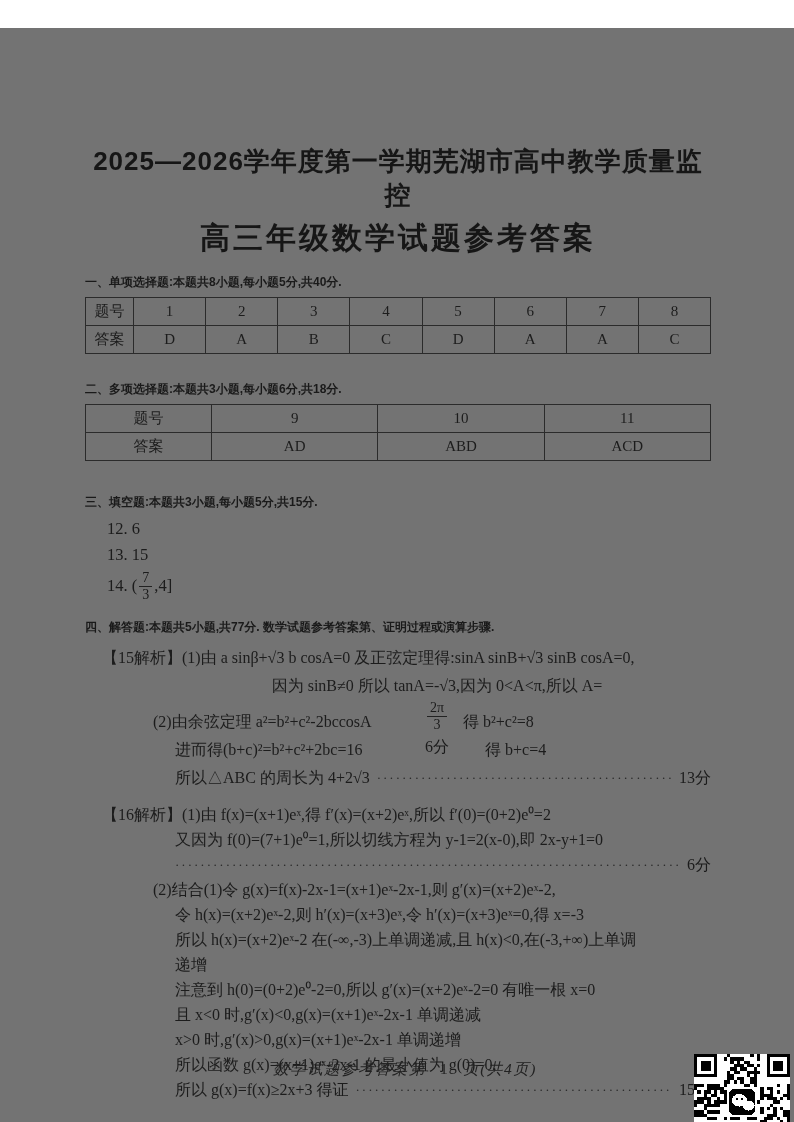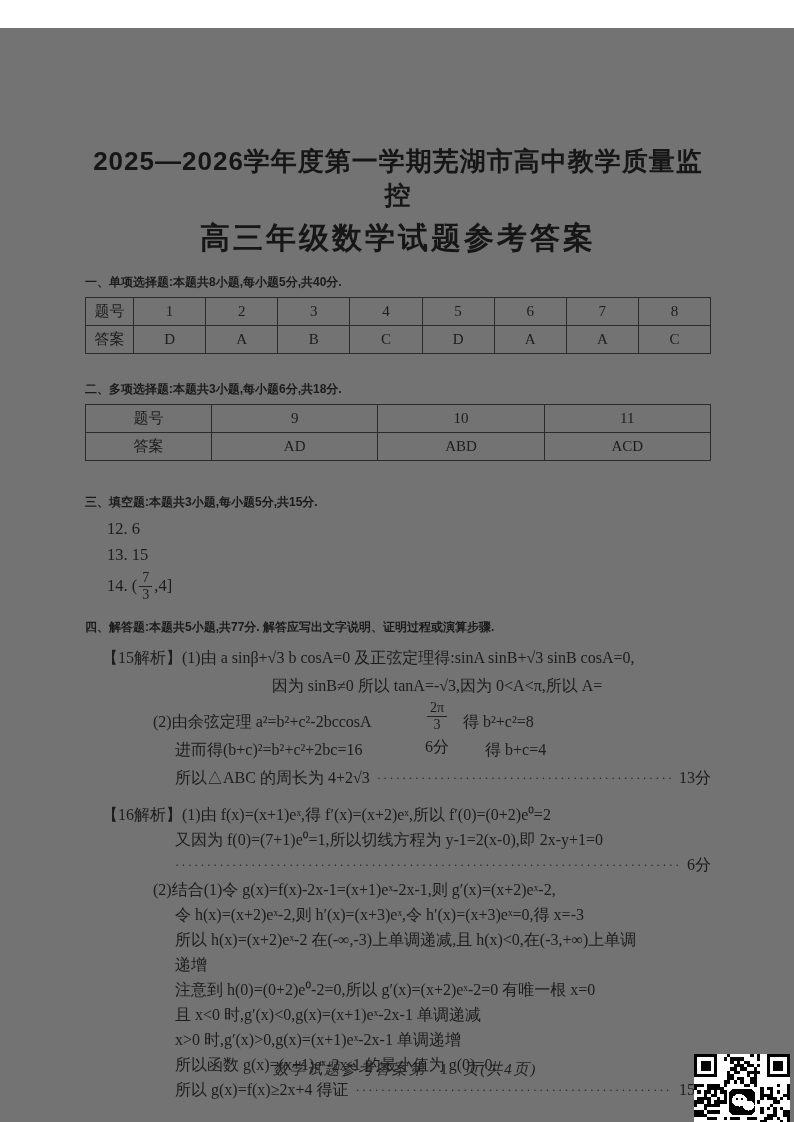--- a/index.html
+++ b/index.html
@@ -120,21 +120,21 @@
       </div>
       <div class="fill-item tall">
         <span>14.</span>&nbsp;<span>(</span><span class="frac">
             <span class="num">7</span>
             <span class="den">3</span>
           </span><span>,4]</span>
       </div>
     </div>
 
     <div class="m-sec4">
-      <h3 class="sec-heading">四、解答题:本题共5小题,共77分. 解答应写出文字说明、证明过程或演算步骤.</h3>
+      <h3 class="sec-heading">四、解答题:本题共5小题,共77分. 数学试题参考答案第、证明过程或演算步骤.</h3>
     </div>
 
     <div class="mblock">
       <div class="mline ind17">【15解析】(1)由 a sinβ+√3 b cosA=0 及正弦定理得:sinA sinB+√3 sinB cosA=0,</div>
       <div class="mline ind78 tall36">
         <span>因为 sinB≠0 所以 tanA=-√3,因为 0&lt;A&lt;π,所以 A=</span>
           <span class="frac">
             <span class="num">2π</span>
             <span class="den">3</span>
           </span>
@@ -165,21 +165,21 @@
       </div>
       <div class="mline ind68">(2)结合(1)令 g(x)=f(x)-2x-1=(x+1)eˣ-2x-1,则 g′(x)=(x+2)eˣ-2,</div>
       <div class="mline ind90">令 h(x)=(x+2)eˣ-2,则 h′(x)=(x+3)eˣ,令 h′(x)=(x+3)eˣ=0,得 x=-3</div>
       <div class="mline ind90">所以 h(x)=(x+2)eˣ-2 在(-∞,-3)上单调递减,且 h(x)&lt;0,在(-3,+∞)上单调</div>
       <div class="mline ind90">递增</div>
       <div class="mline ind90">注意到 h(0)=(0+2)e⁰-2=0,所以 g′(x)=(x+2)eˣ-2=0 有唯一根 x=0</div>
       <div class="mline ind90">且 x&lt;0 时,g′(x)&lt;0,g(x)=(x+1)eˣ-2x-1 单调递减</div>
       <div class="mline ind90">x&gt;0 时,g′(x)&gt;0,g(x)=(x+1)eˣ-2x-1 单调递增</div>
       <div class="mline ind90">所以函数 g(x)=(x+1)eˣ-2x-1 的最小值为 g(0)=0,</div>
       <div class="mline ind90">
-        <span>所以 g(x)=f(x)≥2x+4 得证</span>
+        <span>所以 g(x)=f(x)≥2x+3 得证</span>
           <span class="leader">························································································································</span>
           <span class="score">15分</span>
       </div>
     </div>
 
   </div>
 
   <div class="page-footer">
     <span>数学试题参考答案第</span><span class="pnum">1</span><span>页(共4页)</span>
   </div>

